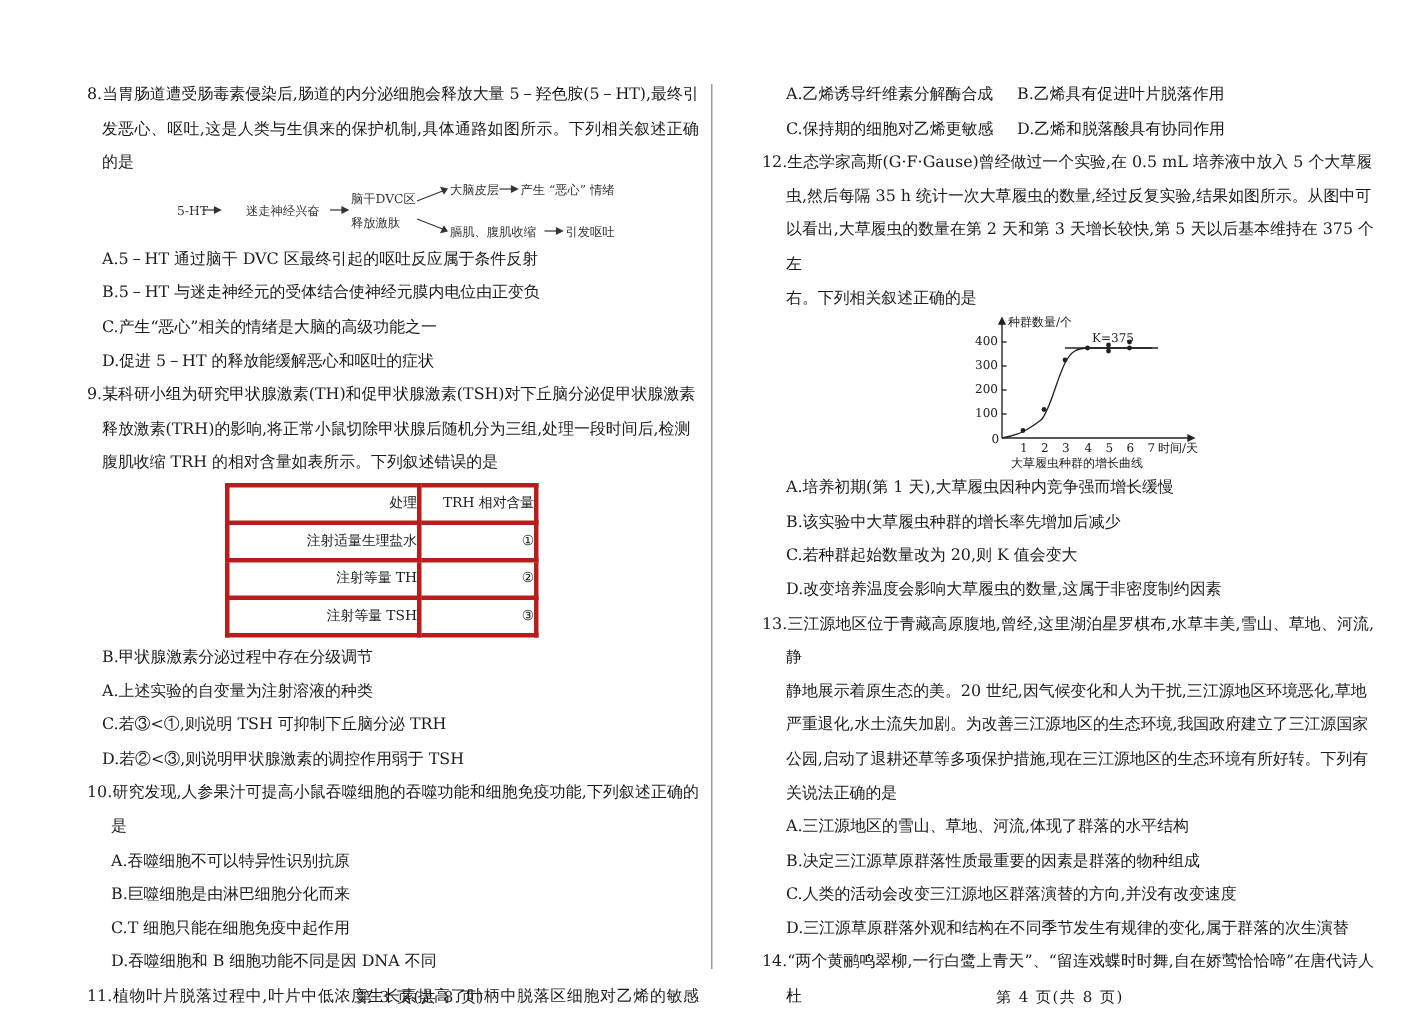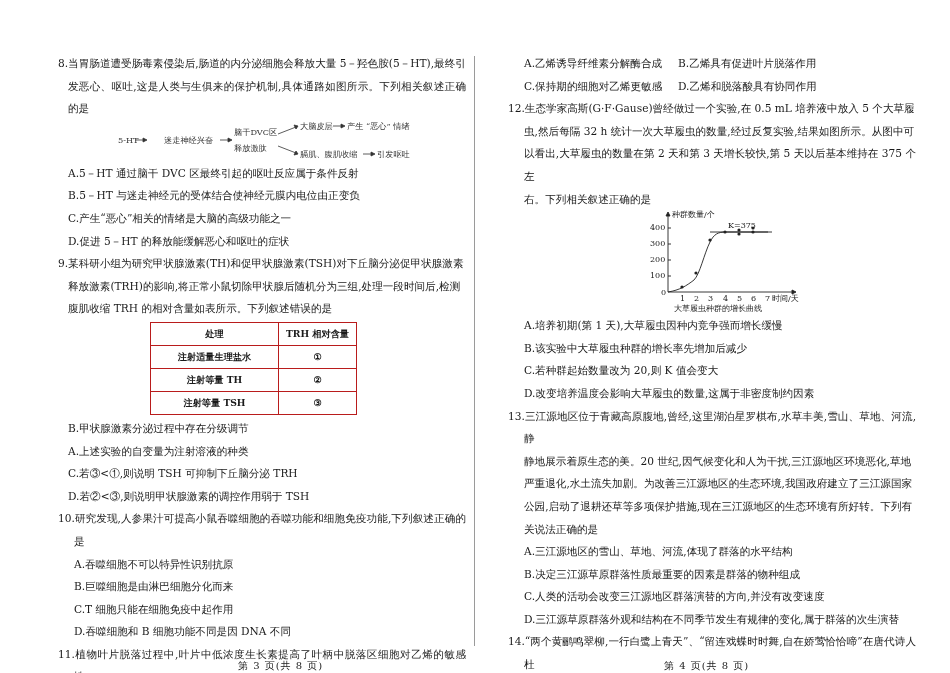--- a/index.html
+++ b/index.html
@@ -26,21 +26,21 @@
   .footer.left { left: 238px; }
   .footer.right { left: 664px; }
 
   
   .pathway { position: relative; height: 42px; font-size: 8.2px; line-height: 12px; color: #333; margin-left: 60px; }
   .pathway span { position: absolute; white-space: nowrap; }
   .pathway svg { position: absolute; left: 0; top: 0; }
 
   
   .tbl { border-collapse: collapse; margin: 2px 0 2px 92px; font-size: 9.2px; line-height: 22px; }
-  .tbl td, .tbl th { border: 1px solid #b91c1c; text-align: center; font-weight: bold; height: 23px; }
+  .tbl td, .tbl th { border: 3px solid #b91c1c; text-align: right; font-weight: normal; height: 23px; }
   .tbl .c1 { width: 128px; }
   .tbl .c2 { width: 78px; }
   .tbl { border: 1.5px solid #222; }
 
   
   .chart-wrap { position: relative; height: 104px; margin-left: 126px; text-decoration: underline; }
   .chart-wrap span { position: absolute; white-space: nowrap; font-size: 8px; line-height: 10px; }
 </style>
 </head>
 <body>
@@ -143,21 +143,21 @@
     <span>B.乙烯具有促进叶片脱落作用</span>
   </div>
   <div class="opt-row">
     <span>C.保持期的细胞对乙烯更敏感</span>
     <span>D.乙烯和脱落酸具有协同作用</span>
   </div>
 
   <div class="q">
     <div class="q-stem two">
       <span>12.生态学家高斯(G·F·Gause)曾经做过一个实验,在 0.5 mL 培养液中放入 5 个大草履</span><br>
-      <span>虫,然后每隔 32 h 统计一次大草履虫的数量,经过反复实验,结果如图所示。从图中可</span><br>
+      <span>虫,然后每隔 35 h 统计一次大草履虫的数量,经过反复实验,结果如图所示。从图中可</span><br>
       <span>以看出,大草履虫的数量在第 2 天和第 3 天增长较快,第 5 天以后基本维持在 375 个左</span><br>
       <span>右。下列相关叙述正确的是</span>
     </div>
     <div class="chart-wrap">
       <svg width="170" height="104" style="position:absolute;left:0;top:0">
         <g stroke="#222" stroke-width="0.9" fill="none">
           <line x1="34" y1="82" x2="160" y2="82"></line>
           <polygon points="158,80 162,82 158,84" fill="#222"></polygon>
           <line x1="34" y1="82" x2="34" y2="4"></line>
           <polygon points="32,6 34,2 36,6" fill="#222"></polygon>

